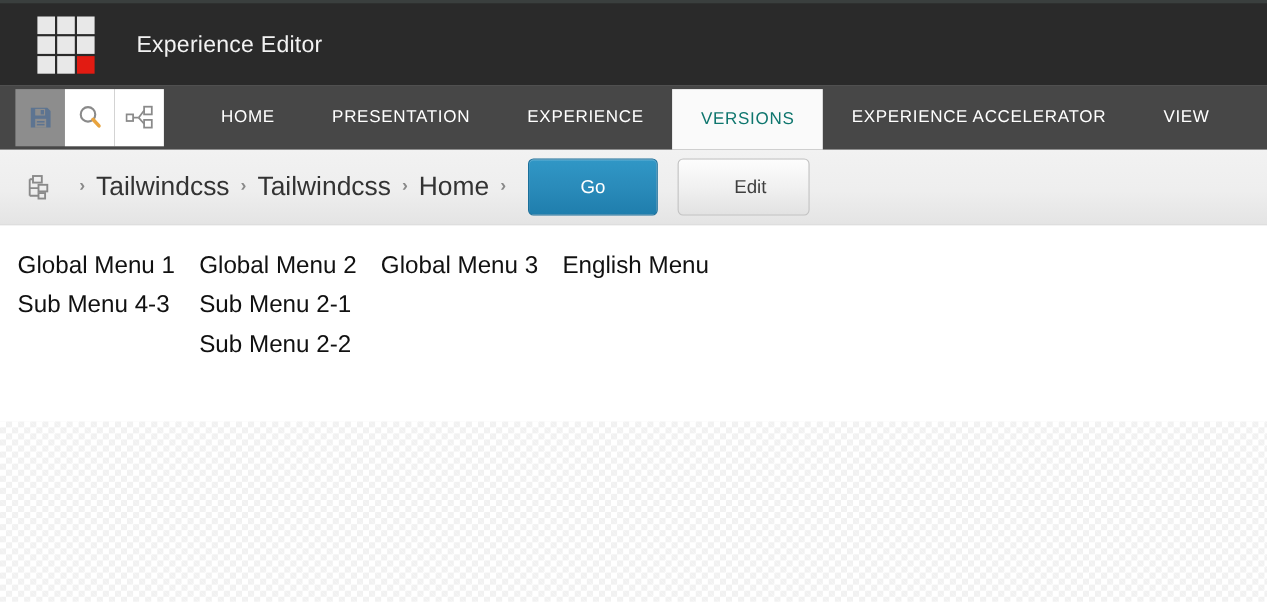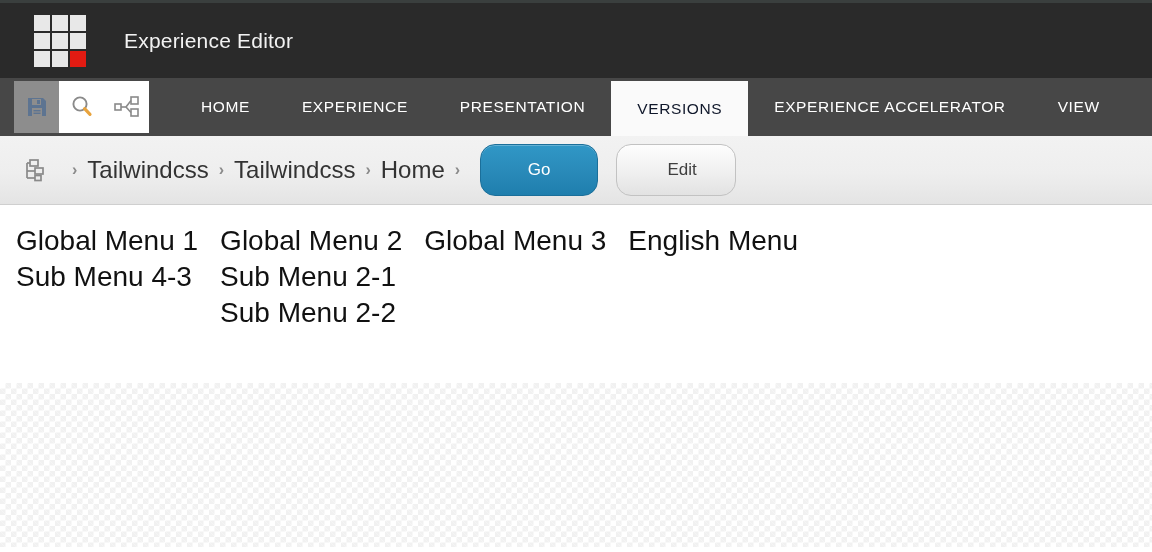--- a/index.html
+++ b/index.html
@@ -89,21 +89,21 @@
     align-items: center;
     padding: 0 26px;
     color: #ffffff;
     font-size: 15.5px;
     letter-spacing: 0.6px;
     white-space: nowrap;
     cursor: pointer;
   }
   .tab.active {
     background: #fafafa;
-    color: #0f172a;
+    color: #0f766e;
     margin: 3px 0 0 0;
   }
 
   
   .breadbar {
     height: 69px;
     background: linear-gradient(to bottom, #f2f2f2 0%, #eeeeee 55%, #e4e4e4 100%);
     border-bottom: 1px solid #cfcfcf;
     display: flex;
     align-items: center;
@@ -125,21 +125,21 @@
     font-size: 16px;
     margin: 0 10px;
     font-weight: 700;
   }
   .crumb {
     color: #333333;
     font-size: 24px;
     cursor: pointer;
   }
   .btn {
-    border-radius: 15px;
+    border-radius: 5px;
     font-size: 17px;
     display: flex;
     align-items: center;
     justify-content: center;
     cursor: pointer;
     box-sizing: border-box;
   }
   .btn-go {
     width: 118px;
     height: 52px;
@@ -167,21 +167,21 @@
     box-sizing: border-box;
   }
   .menu-grid {
     display: flex;
     align-items: flex-start;
   }
   .menu-col {
     margin-right: 22px;
   }
   .menu-item {
-    font-size: 28px;
+    font-size: 22px;
     color: #111111;
     line-height: 36px;
     white-space: nowrap;
     cursor: pointer;
   }
 
   
   .checker {
     height: 164px;
     background-color: #ffffff;
@@ -238,22 +238,22 @@
           <rect x="17" y="14" width="7" height="7" fill="none" stroke="#8a8a8a" stroke-width="1.6"></rect>
           <line x1="7" y1="12" x2="12" y2="12" stroke="#8a8a8a" stroke-width="1.6"></line>
           <line x1="12" y1="12" x2="17" y2="5.5" stroke="#8a8a8a" stroke-width="1.6"></line>
           <line x1="12" y1="12" x2="17" y2="17.5" stroke="#8a8a8a" stroke-width="1.6"></line>
         </svg>
       </div>
     </div>
 
     <div class="tabs">
       <div class="tab">HOME</div>
+      <div class="tab">PRESENTATION</div>
       <div class="tab">EXPERIENCE</div>
-      <div class="tab">PRESENTATION</div>
       <div class="tab active">VERSIONS</div>
       <div class="tab">EXPERIENCE ACCELERATOR</div>
       <div class="tab">VIEW</div>
     </div>
 
   </div>
 
   <div class="breadbar">
 
     <svg class="crumb-icon" viewBox="0 0 24 24">

